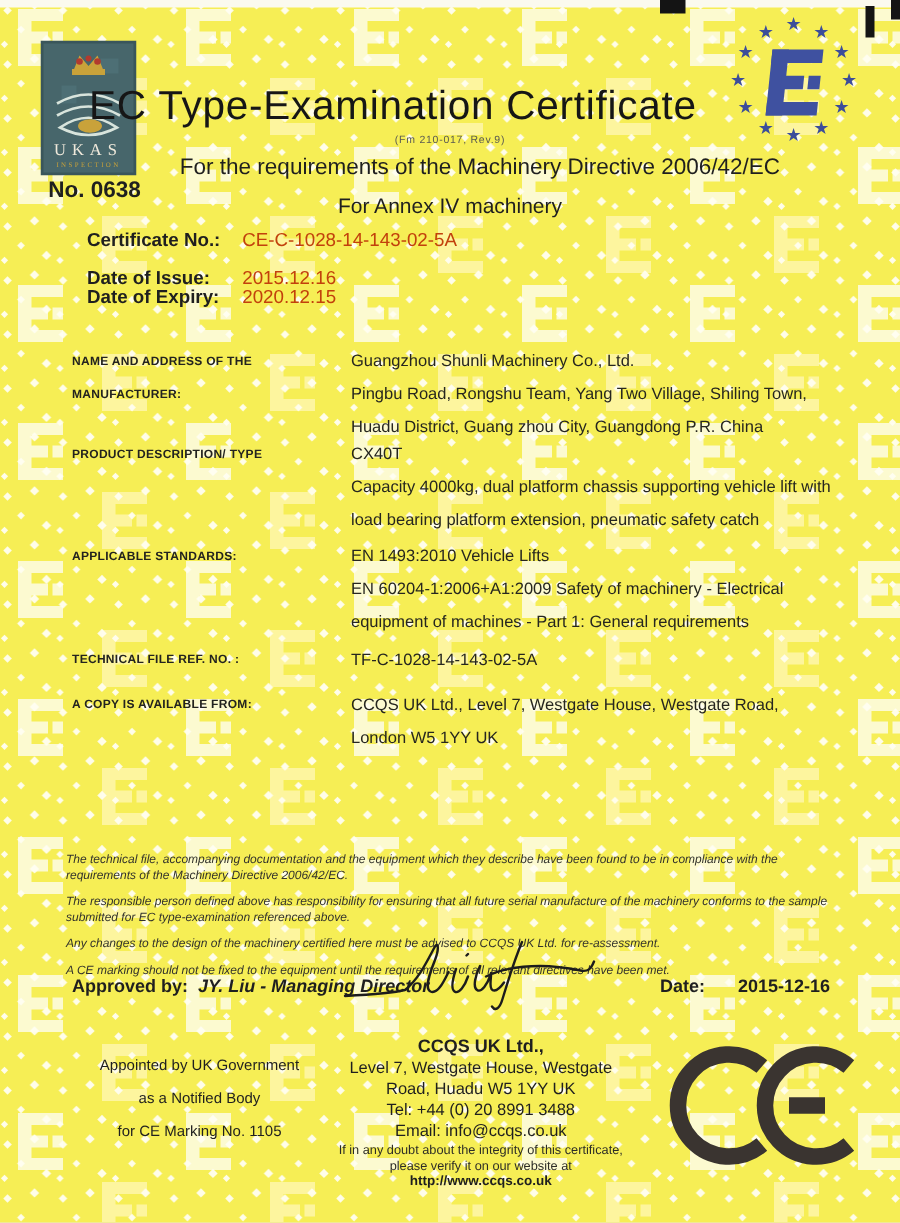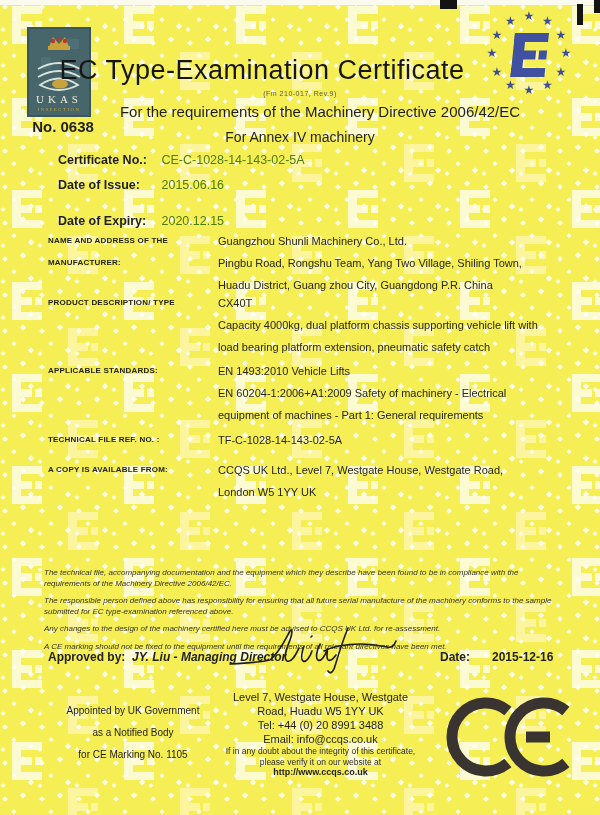--- a/index.html
+++ b/index.html
@@ -10,22 +10,22 @@
   .edge-strip{position:absolute;left:0;top:0;width:600px;height:5px;background:#fbfaee;z-index:1;}
   .artifact{position:absolute;background:#141414;z-index:3;}
   .center{text-align:center;}
   .title{font-size:27px;letter-spacing:0.5px;color:#161616;}
   .formref{font-size:7px;color:#5a5a52;letter-spacing:0.5px;}
   .subtitle1{font-size:15px;margin-left:20px;}
   .subtitle2{font-size:14px;}
   .ukas-no{font-size:15px;font-weight:700;}
   .cert-row{position:absolute;left:58px;font-size:12.5px;}
   .cert-row .clbl{display:inline-block;width:100px;font-weight:700;}
-  .cert-row .cval{color:#4d7c0f;}
-  .field{position:absolute;left:48px;width:525px;display:flex;}
+  .cert-row .cval{color:#c2410c;}
+  .field{position:absolute;left:48px;width:525px;display:flex;gap:16px;}
   .field .lbl{width:170px;flex:0 0 170px;font-size:8px;font-weight:700;line-height:22px;letter-spacing:0.2px;color:#23231f;}
   .field .val{flex:1;font-size:11px;line-height:22px;color:#26261f;}
   .legal{position:absolute;left:44px;top:568px;width:516px;z-index:2;}
   .legal p{margin:0 0 7px 0;font-size:8px;line-height:10.5px;font-style:italic;color:#33332c;}
   .approval{position:absolute;left:0;top:650px;width:600px;height:30px;z-index:2;}
   .approval .ap-lbl{position:absolute;left:48px;font-size:12px;font-weight:700;}
   .approval .ap-name{position:absolute;left:132px;font-size:12px;font-weight:700;font-style:italic;}
   .approval .dt-lbl{position:absolute;left:440px;font-size:12px;font-weight:700;}
   .approval .dt-val{position:absolute;left:492px;font-size:12px;font-weight:700;}
   .sig{position:absolute;left:228px;top:624px;z-index:3;}
@@ -124,23 +124,23 @@
   <div class="layer formref center" style="left:0;top:90px;width:600px;">(Fm 210-017, Rev.9)</div>
   <div class="layer subtitle1 center" style="left:0;top:103px;width:600px;">For the requirements of the Machinery Directive 2006/42/EC</div>
   <div class="layer subtitle2 center" style="left:0;top:129px;width:600px;">For Annex IV machinery</div>
 
   <div class="cert-row layer" style="top:153px;">
     <span class="clbl">Certificate No.:</span>
     <span class="cval">CE-C-1028-14-143-02-5A</span>
   </div>
   <div class="cert-row layer" style="top:178px;">
     <span class="clbl">Date of Issue:</span>
-    <span class="cval">2015.06.16</span>
-  </div>
-  <div class="cert-row layer" style="top:214px;">
+    <span class="cval">2015.12.16</span>
+  </div>
+  <div class="cert-row layer" style="top:191px;">
     <span class="clbl">Date of Expiry:</span>
     <span class="cval">2020.12.15</span>
   </div>
 
   <div class="field layer" style="top:230px;">
     <div class="lbl">
       <div>NAME AND ADDRESS OF THE</div>
       <div>MANUFACTURER:</div>
     </div>
     <div class="val">
@@ -213,20 +213,21 @@
              M 96 27 C 106 22, 120 20, 132 20 C 144 20, 154 22, 159 23 C 164 24, 166 22, 168 17" fill="none" stroke="#1c1c1c" stroke-width="1.6" stroke-linecap="round"></path>
   </svg>
 
   <div class="foot-left">
     <div>Appointed by UK Government</div>
     <div>as a Notified Body</div>
     <div>for CE Marking No. 1105</div>
   </div>
 
   <div class="foot-center">
+    <div class="fc-name">CCQS UK Ltd.,</div>
     <div class="fc-addr">Level 7, Westgate House, Westgate</div>
     <div class="fc-addr">Road, Huadu W5 1YY UK</div>
     <div class="fc-tel">Tel: +44 (0) 20 8991 3488</div>
     <div class="fc-email">Email: info@ccqs.co.uk</div>
     <div class="fc-note">If in any doubt about the integrity of this certificate,</div>
     <div class="fc-note">please verify it on our website at</div>
     <div class="fc-web">http://www.ccqs.co.uk</div>
   </div>
 
   <svg class="layer" style="left:446px;top:692px;" width="140" height="92" viewBox="0 0 140 92">

